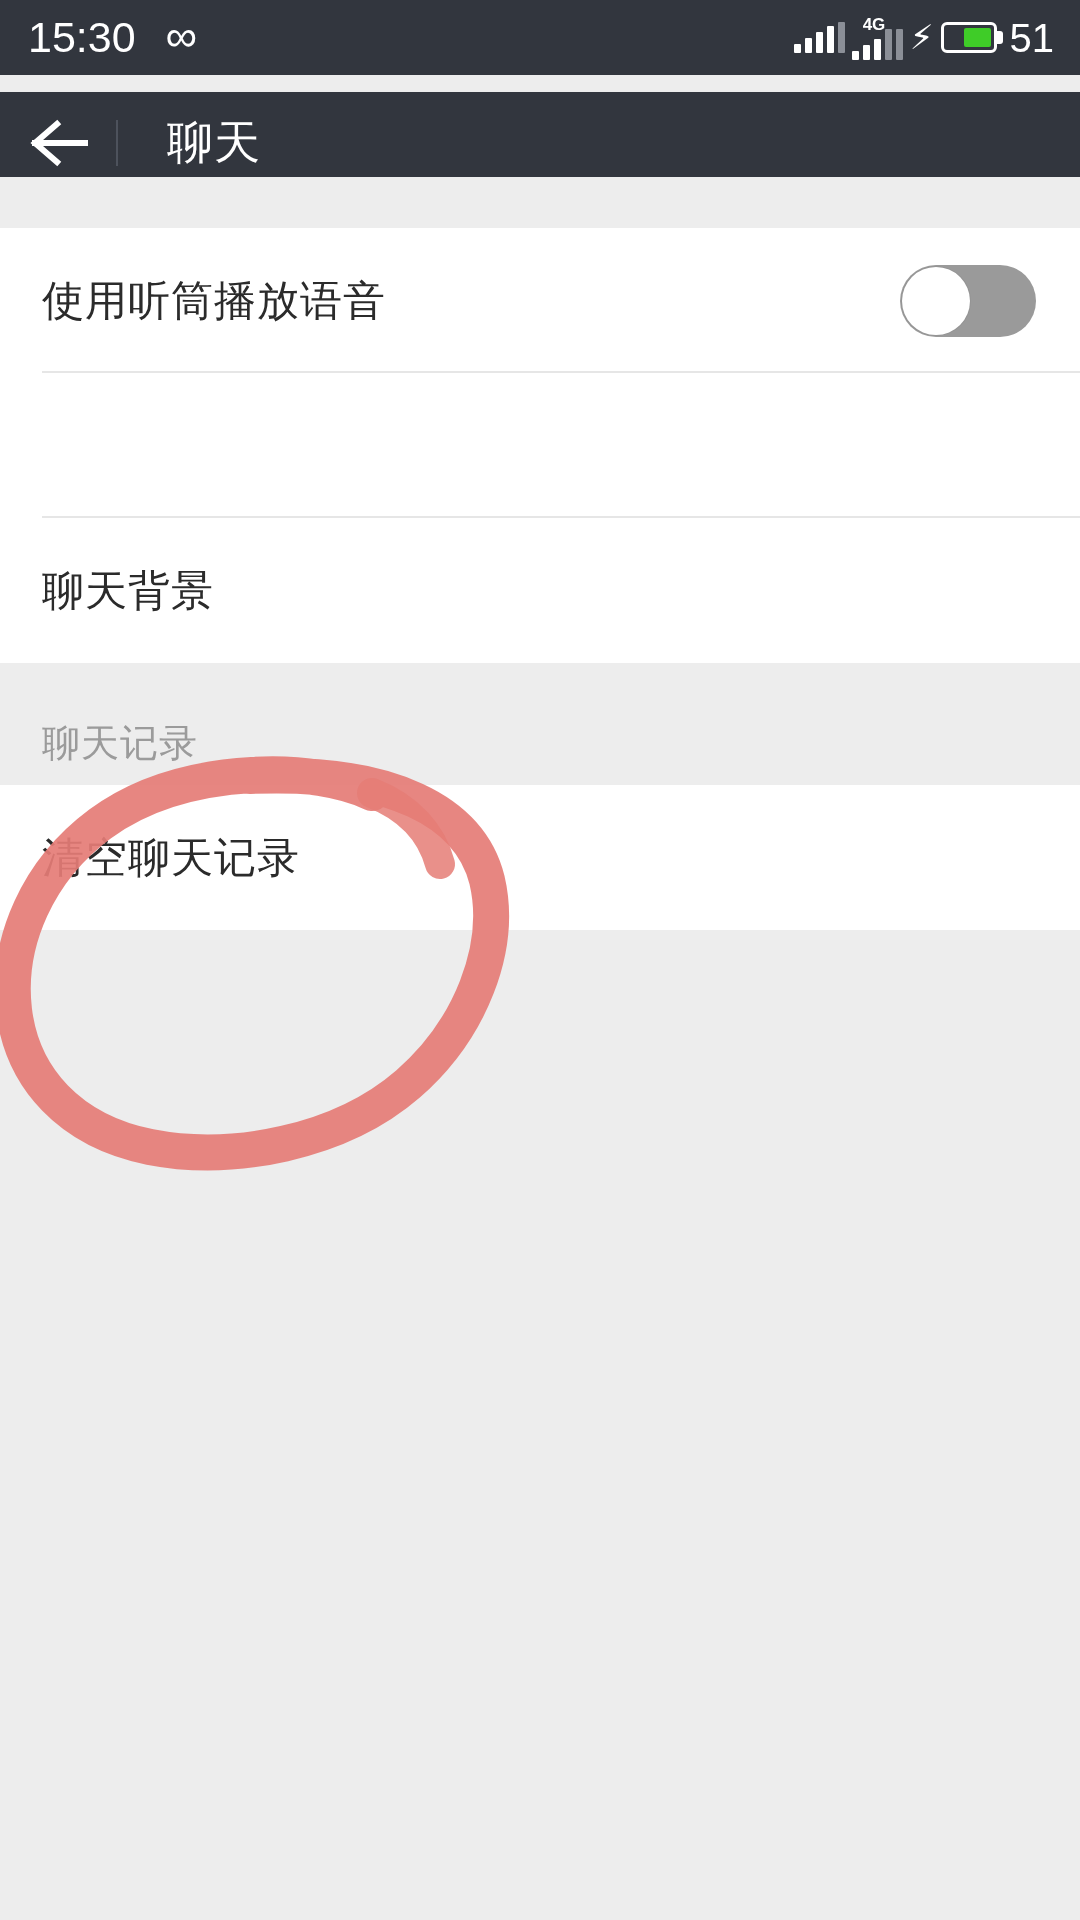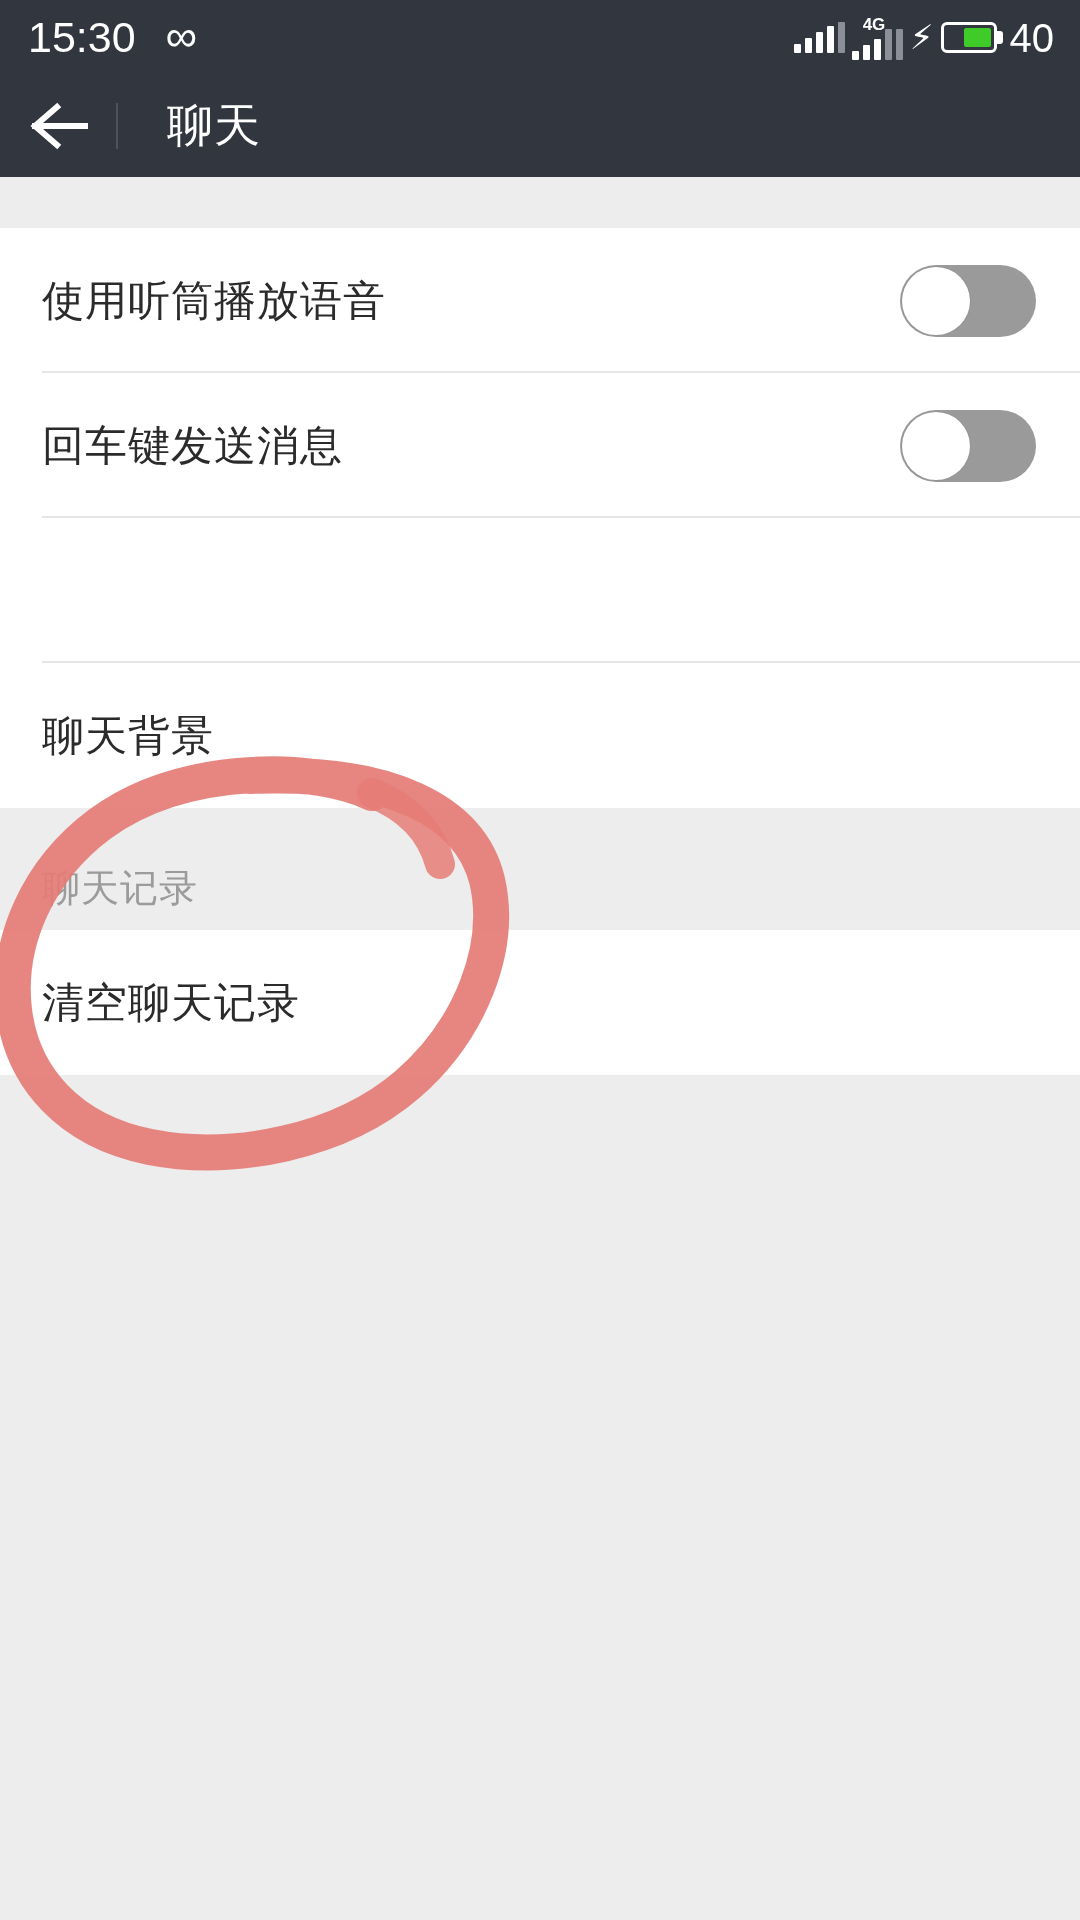--- a/index.html
+++ b/index.html
@@ -46,21 +46,21 @@
     background:#ffffff; border-radius:0 3px 3px 0;
   }
   .battery .fill{
     position:absolute; left:23px; top:6px; width:27px; height:19px;
     background:#3fcc28; border-radius:2px;
   }
   .sb-batt-pct{ font-size:40px; line-height:1; }
 
   
   .appbar{
-    position:absolute; left:0; top:75px; width:1080px; height:102px;
+    position:absolute; left:0; top:92px; width:1080px; height:102px;
     background:#32363e; display:flex; align-items:center;
   }
   .back-btn{
     width:116px; height:102px; display:flex; align-items:center; justify-content:center;
   }
   .back-btn svg{ display:block; }
   .appbar-div{ width:2px; height:46px; background:#4d525c; }
   .appbar-title{
     color:#ffffff; font-size:46px; margin-left:49px; font-weight:400; letter-spacing:1px;
   }
@@ -132,21 +132,21 @@
             <i class="dim"></i>
             <i class="dim"></i>
           </span>
       </span>
       <span class="bolt">⚡</span>
       <span class="battery">
         <span class="shell"></span>
           <span class="cap"></span>
           <span class="fill"></span>
       </span>
-      <span class="sb-batt-pct">40</span>
+      <span class="sb-batt-pct">51</span>
     </div>
   </div>
 
   <div class="appbar">
     <div class="back-btn">
       <svg width="62" height="48" viewBox="0 0 62 48" aria-hidden="true">
         <path d="M30 5 L8 24 L30 43" fill="none" stroke="#ffffff" stroke-width="6" stroke-linecap="square" stroke-linejoin="miter"></path>
         <path d="M8 24 L58 24" fill="none" stroke="#ffffff" stroke-width="6" stroke-linecap="square"></path>
       </svg>
     </div>
@@ -161,27 +161,20 @@
     <div class="card">
 
       <div class="row">
         <span class="row-label">使用听筒播放语音</span>
         <span class="toggle">
             <span class="knob"></span>
           </span>
         <span class="row-div"></span>
       </div>
 
-      <div class="row">
-        <span class="row-label">回车键发送消息</span>
-        <span class="toggle">
-            <span class="knob"></span>
-          </span>
-        <span class="row-div"></span>
-      </div>
 
       <div class="row">
         <span class="row-div"></span>
       </div>
 
       <div class="row">
         <span class="row-label">聊天背景</span>
       </div>
 
     </div>

